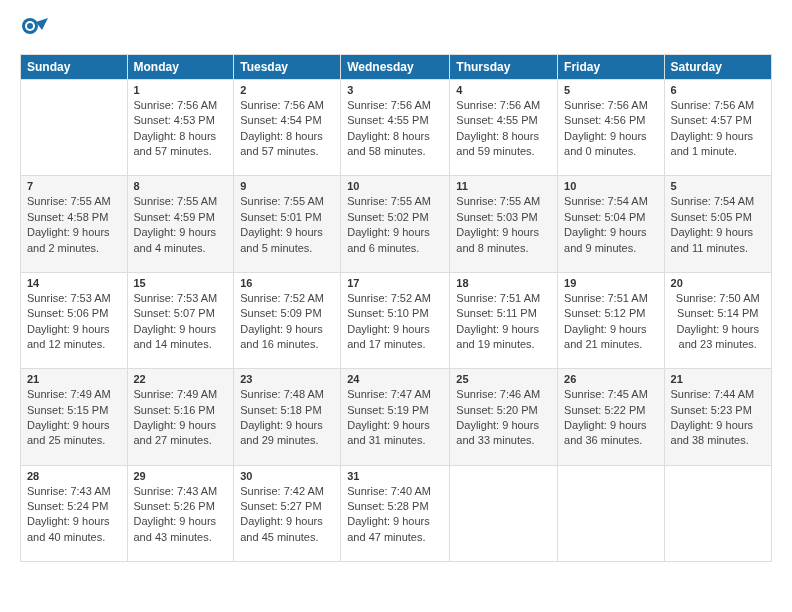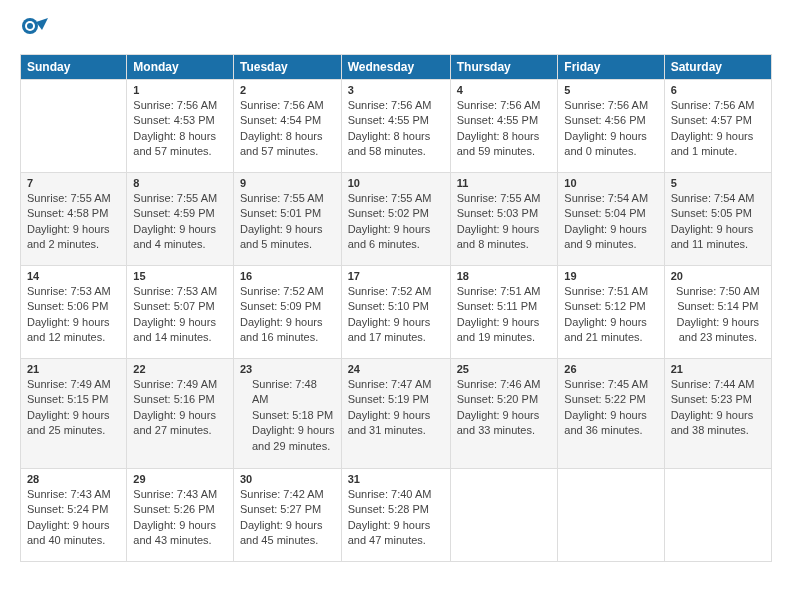--- a/index.html
+++ b/index.html
@@ -296,21 +296,21 @@
           </td>
           <td>
             <span class="day-num">22</span>
             <div class="cell-info" style="white-space: pre-line;">Sunrise: 7:49 AM
 Sunset: 5:16 PM
 Daylight: 9 hours
 and 27 minutes.</div>
           </td>
           <td>
             <span class="day-num">23</span>
-            <div class="cell-info" style="white-space: pre-line; margin-left: 12px;">Sunrise: 7:48 AM
+            <div class="cell-info" style="white-space: pre-line;">Sunrise: 7:48 AM
 Sunset: 5:18 PM
 Daylight: 9 hours
 and 29 minutes.</div>
           </td>
           <td>
             <span class="day-num">24</span>
             <div class="cell-info" style="white-space: pre-line;">Sunrise: 7:47 AM
 Sunset: 5:19 PM
 Daylight: 9 hours
 and 31 minutes.</div>

